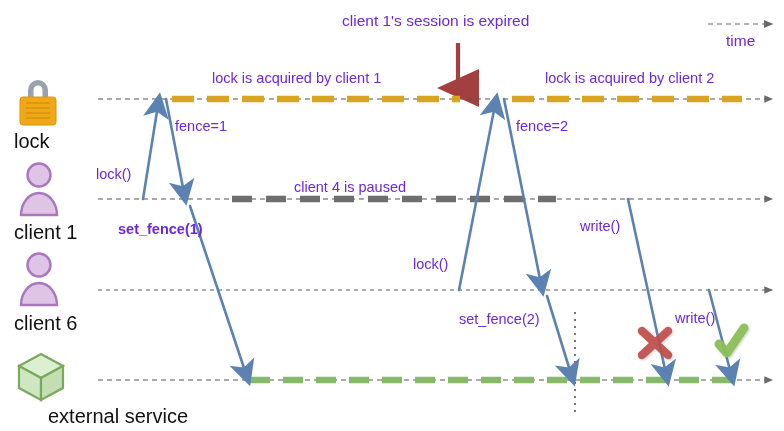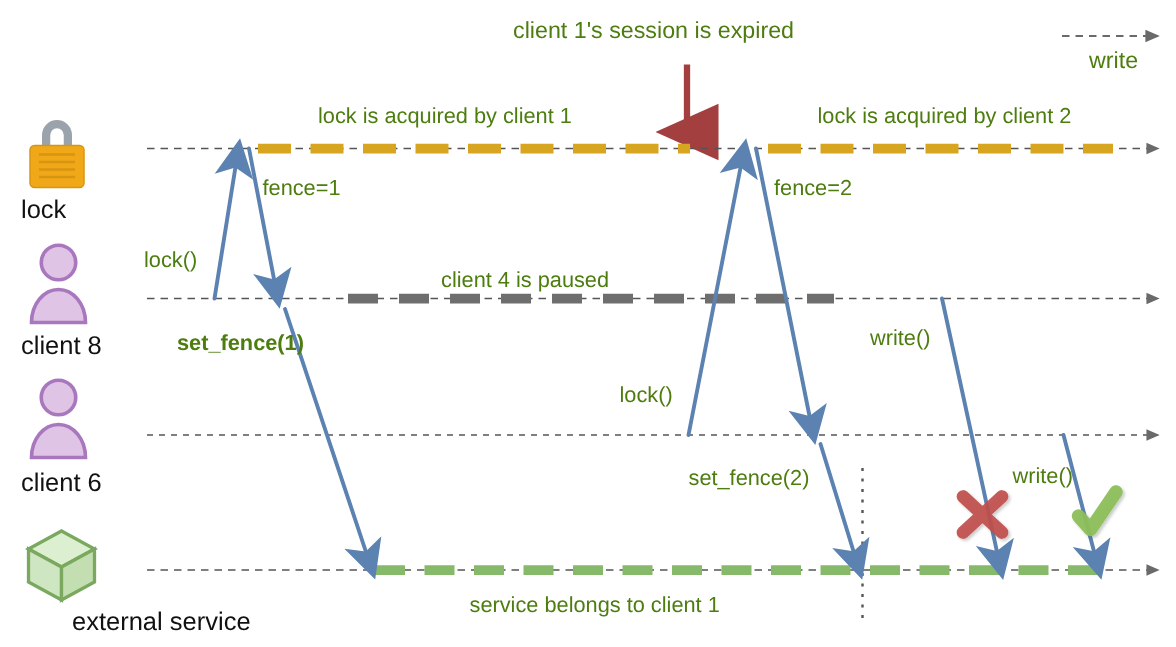--- a/index.html
+++ b/index.html
@@ -3,23 +3,23 @@
 <meta charset="utf-8">
 <style>
   html,body{margin:0;padding:0;background:#ffffff;}
   body{
     width:784px;height:431px;position:relative;overflow:hidden;
     font-family:"Liberation Sans","DejaVu Sans",sans-serif;
     color:#111111;
   }
   #stage{position:absolute;left:0;top:0;width:784px;height:431px;}
   svg.layer{position:absolute;left:0;top:0;width:784px;height:431px;overflow:visible;}
-  .lbl{position:absolute;white-space:nowrap;font-size:14.5px;color:#4d7c0f;line-height:1;}
+  .lbl{position:absolute;white-space:nowrap;font-size:14.5px;color:#6d28d9;line-height:1;}
   .lbl.big{font-size:15.5px;}
-  .actor-name{position:absolute;white-space:nowrap;font-size:17px;color:#111;line-height:1;}
+  .actor-name{position:absolute;white-space:nowrap;font-size:20px;color:#111;line-height:1;}
 </style>
 </head>
 <body>
 
 <div id="stage">
 
   <svg class="layer" viewBox="0 0 784 431">
     <defs>
       <marker id="ah-grey" markerWidth="9" markerHeight="9" refX="7" refY="4.5" orient="auto">
         <path d="M0,1 L8,4.5 L0,8 z" fill="#6a6a6a"></path>
@@ -114,31 +114,30 @@
       <path d="M1,52 a18,22 0 0 1 36,0 z" fill="#dfc4e6" stroke="#a877bd" stroke-width="2.4"></path>
     </g>
 
     <g transform="translate(17,352)">
       <path d="M24,2 L46,14 L24,26 L2,14 z" fill="#dcefd0" stroke="#7aa85e" stroke-width="2.2"></path>
       <path d="M2,14 L2,36 L24,48 L24,26 z" fill="#cfe6c2" stroke="#7aa85e" stroke-width="2.2"></path>
       <path d="M46,14 L46,36 L24,48 L24,26 z" fill="#c3dfb2" stroke="#7aa85e" stroke-width="2.2"></path>
     </g>
   </svg>
 
-  <div class="lbl big" style="left:726px;top:33px;">write</div>
+  <div class="lbl big" style="left:726px;top:33px;">time</div>
 
   <div class="lbl big" style="left:342px;top:13px;">client 1's session is expired</div>
 
   <div class="lbl" style="left:212px;top:71px;text-align:right;">lock is acquired by client 1</div>
   <div class="lbl" style="left:545px;top:71px;">lock is acquired by client 2</div>
   <div class="lbl" style="left:294px;top:180px;">client 4 is paused</div>
-  <div class="lbl" style="left:313px;top:397px;">service belongs to client 1</div>
 
   <div class="actor-name" style="left:14px;top:131px;">lock</div>
-  <div class="actor-name" style="left:14px;top:222px;">client 8</div>
+  <div class="actor-name" style="left:14px;top:222px;">client 1</div>
   <div class="actor-name" style="left:14px;top:313px;">client 6</div>
   <div class="actor-name" style="left:12px;top:406px;margin-left:36px;">external service</div>
 
   <div class="lbl" style="left:96px;top:167px;">lock()</div>
   <div class="lbl" style="left:175px;top:119px;">fence=1</div>
   <div class="lbl" style="left:118px;top:222px;font-weight:bold;">set_fence(1)</div>
   <div class="lbl" style="left:413px;top:257px;">lock()</div>
   <div class="lbl" style="left:516px;top:119px;text-align:center;">fence=2</div>
   <div class="lbl" style="left:459px;top:312px;">set_fence(2)</div>
   <div class="lbl" style="left:580px;top:219px;">write()</div>

